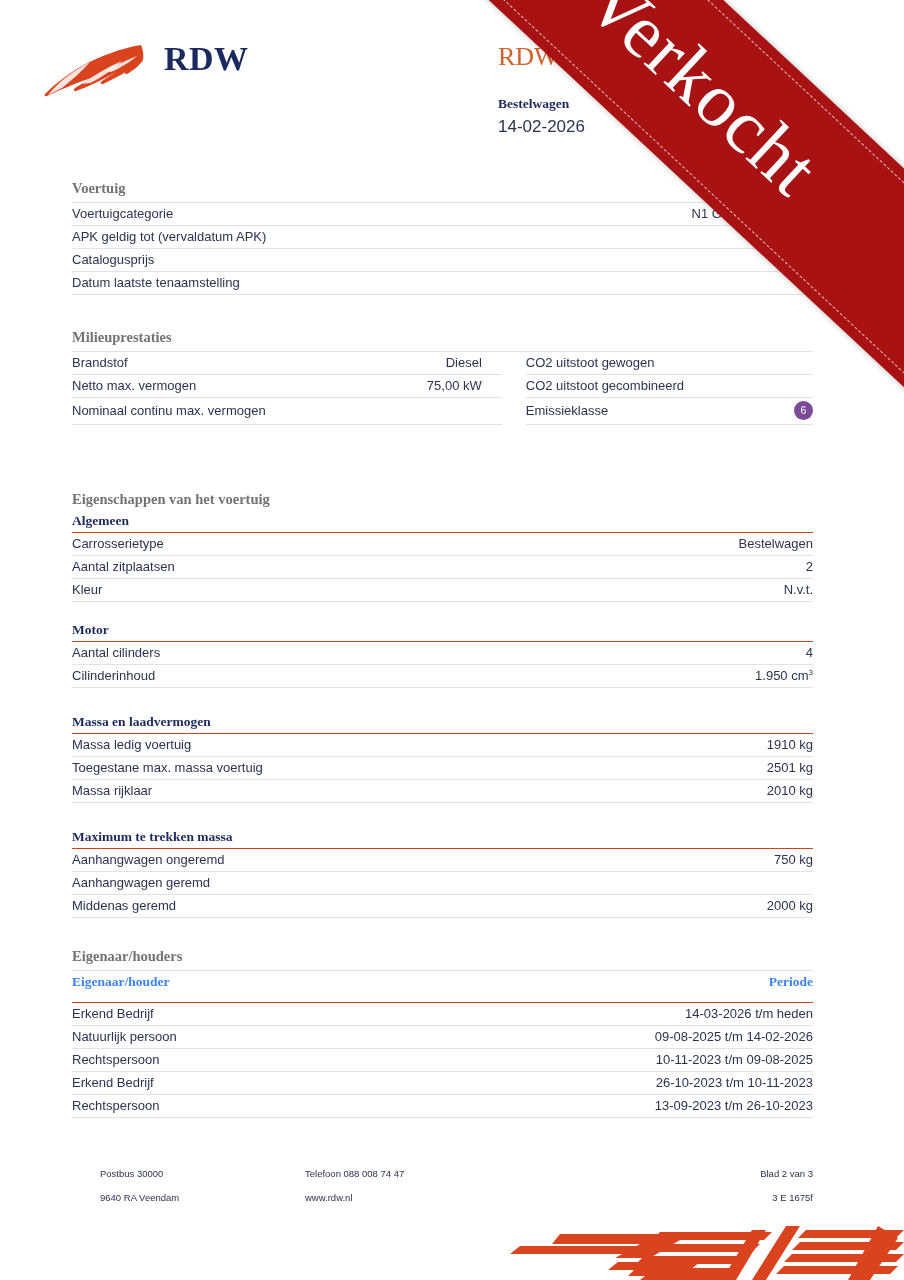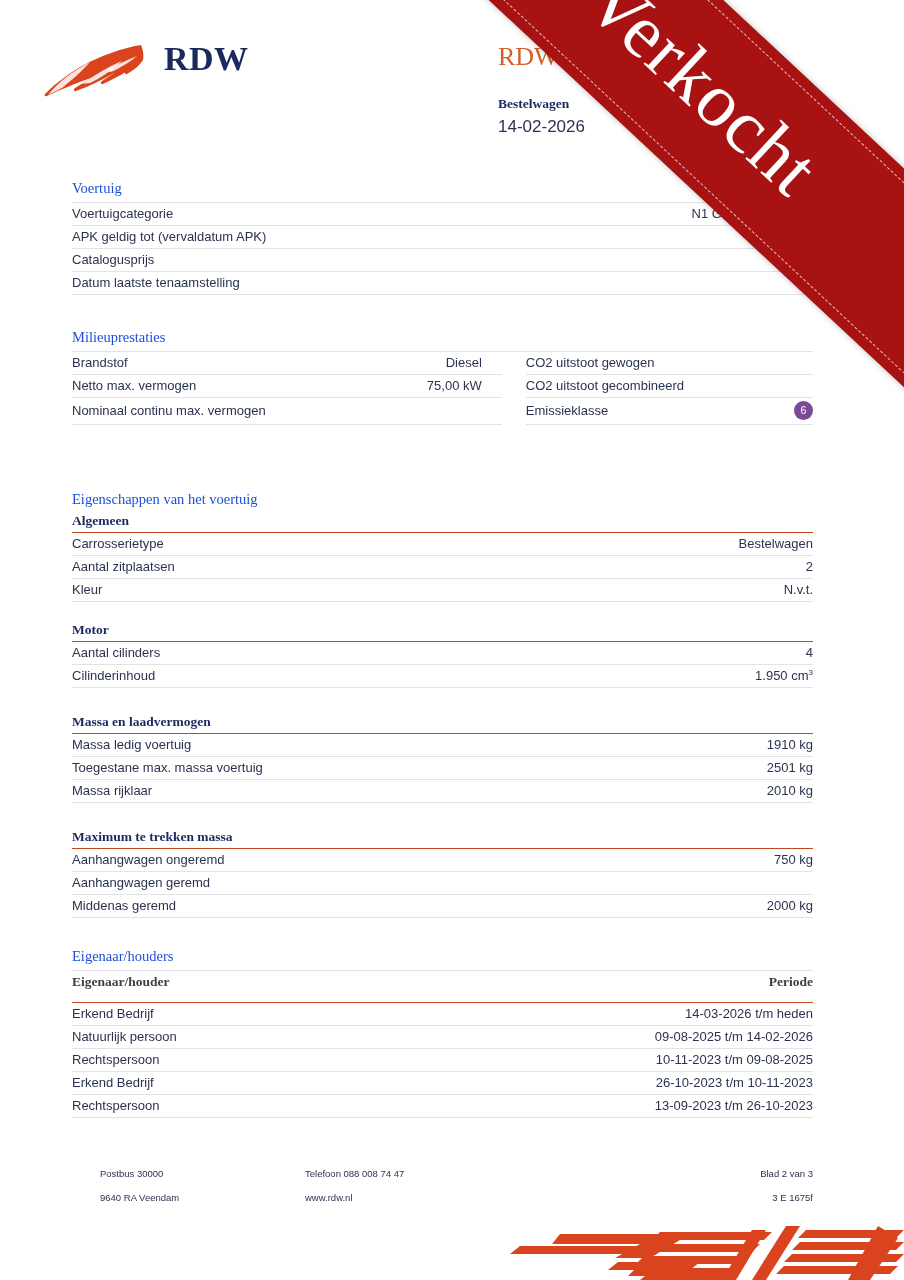--- a/index.html
+++ b/index.html
@@ -73,22 +73,22 @@
 
   
   .section {
     position: absolute;
     left: 72px;
     width: 741px;
   }
   .section-title {
     font-family: "Liberation Serif", serif;
     font-size: 14.5px;
-    font-weight: 400;
-    color: #1d4ed8;
+    font-weight: 700;
+    color: #737373;
     margin-bottom: 5px;
   }
   .subsection-title {
     font-family: "Liberation Serif", serif;
     font-size: 13.5px;
     font-weight: 700;
     color: #1b2a5e;
     margin-bottom: 3px;
   }
   .rule-orange {
@@ -137,21 +137,21 @@
     color: #ffffff;
     font-size: 10.5px;
     text-align: center;
     vertical-align: middle;
   }
 
   
   table.rows td.head {
     font-family: "Liberation Serif", serif;
     font-weight: 700;
-    color: #404040;
+    color: #3b82f6;
     font-size: 13.5px;
     border-bottom: 1.6px solid #c2471c;
     border-top: none;
     padding-bottom: 12px;
   }
 
   sup { font-size: 8px; vertical-align: super; }
 
   
   .footer {

